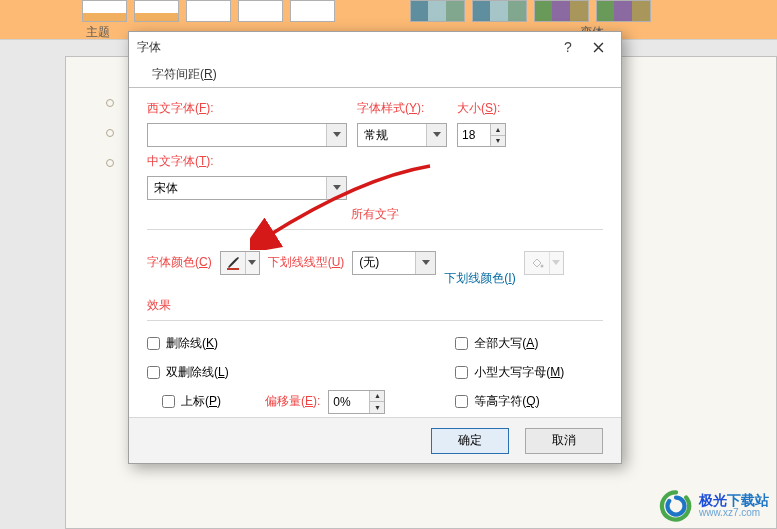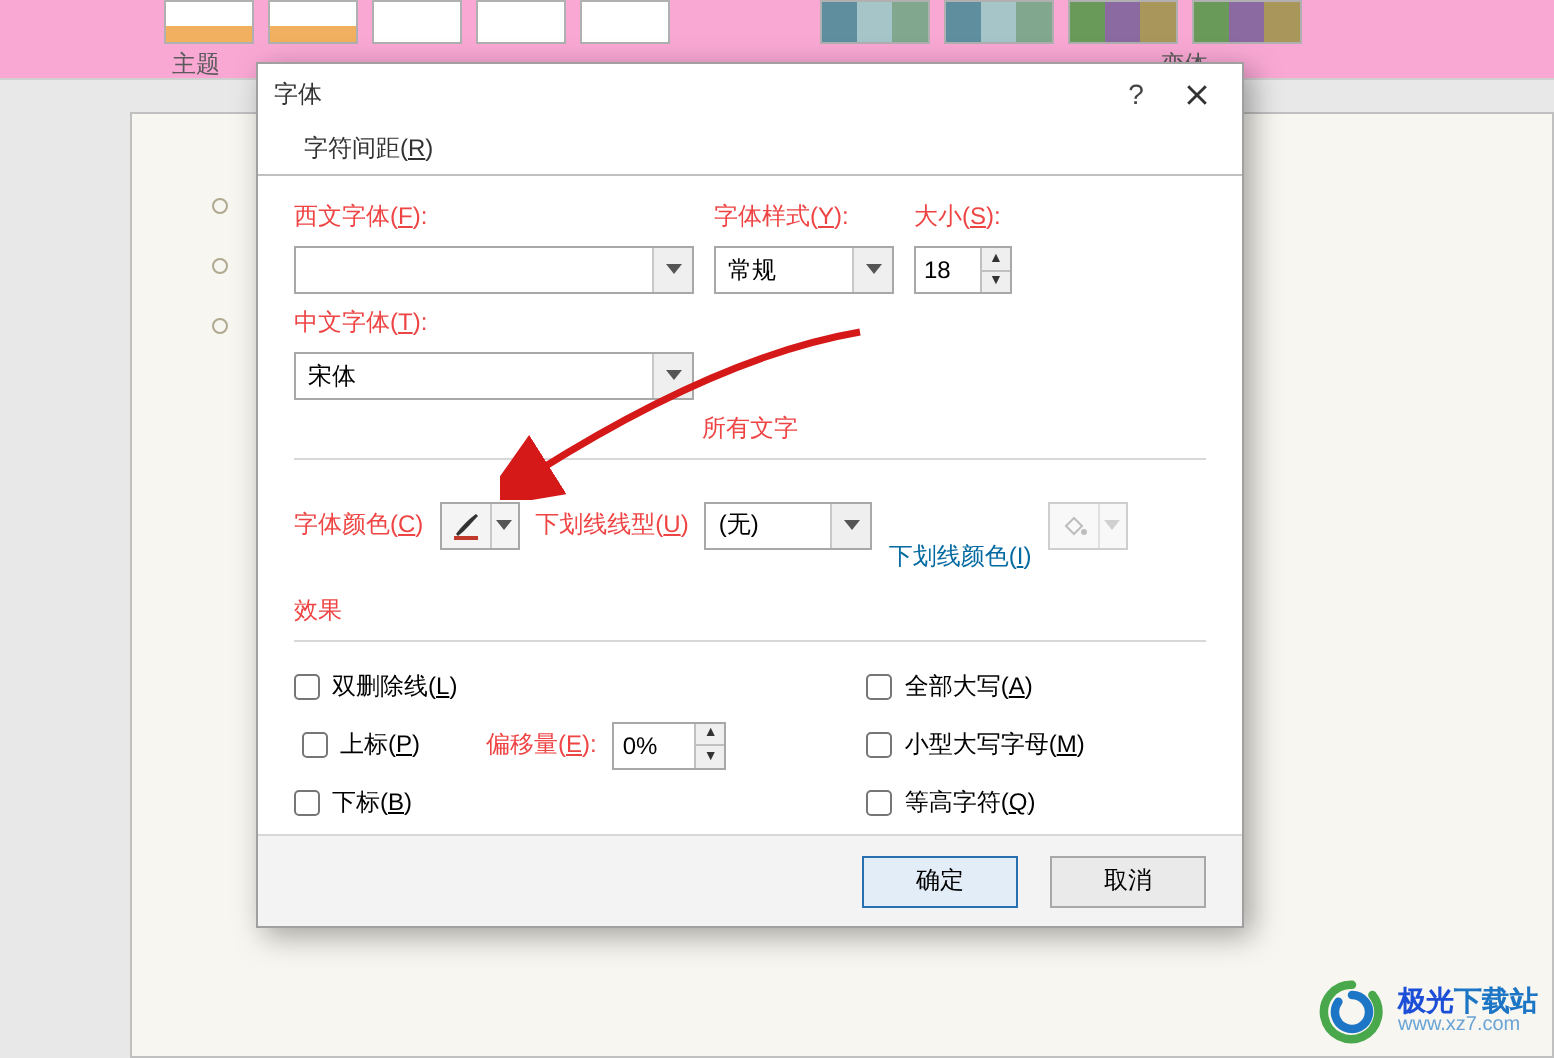--- a/index.html
+++ b/index.html
@@ -8,21 +8,21 @@
   font-family: "Microsoft YaHei", SimSun, sans-serif;
   font-size: 12px;
   background: #e8e8e8;
   position: relative;
   overflow: hidden;
 }
 
 
 .ribbon-bg {
   position: absolute; left: 0; top: 0; width: 777px; height: 40px;
-  background: #f9a8d4;
+  background: #fdba74;
   border-bottom: 1px solid #d0d0d0;
 }
 .ribbon-thumb {
   position: absolute; top: 0; width: 45px; height: 22px;
   border: 1px solid #b0b0b0; background: #fff;
 }
 .ribbon-thumb.orange { background: linear-gradient(#fff 60%, #f0b060 60%); }
 .ribbon-thumb.blue-teal {
   background: linear-gradient(to right, #5f8e9e 0 33%, #a5c5c9 33% 66%, #81a78e 66%);
 }
@@ -324,24 +324,28 @@
 
     <div class="row" style="margin-top:10px;">
       <div class="lbl">效果</div>
     </div>
     <hr class="divider">
 
     <div class="effects-col checks">
       <div class="col">
         <label class="check-row">
           <input type="checkbox" style="">
+          <span><span>删除线</span>(<span class="underline">K</span>)</span>
+        </label>
+        <label class="check-row">
+          <input type="checkbox" style="">
           <span><span>双删除线</span>(<span class="underline">L</span>)</span>
         </label>
         <div class="offset-row">
-          <label class="check-row" style="margin:6px 4px; width:80px;align-items:center;">
+          <label class="check-row" style="margin:6px 15px; width:80px;align-items:center;">
             <input type="checkbox" style="">
             <span><span>上标</span>(<span class="underline">P</span>)</span>
           </label>
           <div class="lbl">
             <span>偏移量</span>(<span class="underline">E</span>):
           </div>
           <div class="spinner">
             <input class="sval" style="width: 40px;" value="0%">
             <div class="sbtns">
               <div class="sbtn">▲</div>

